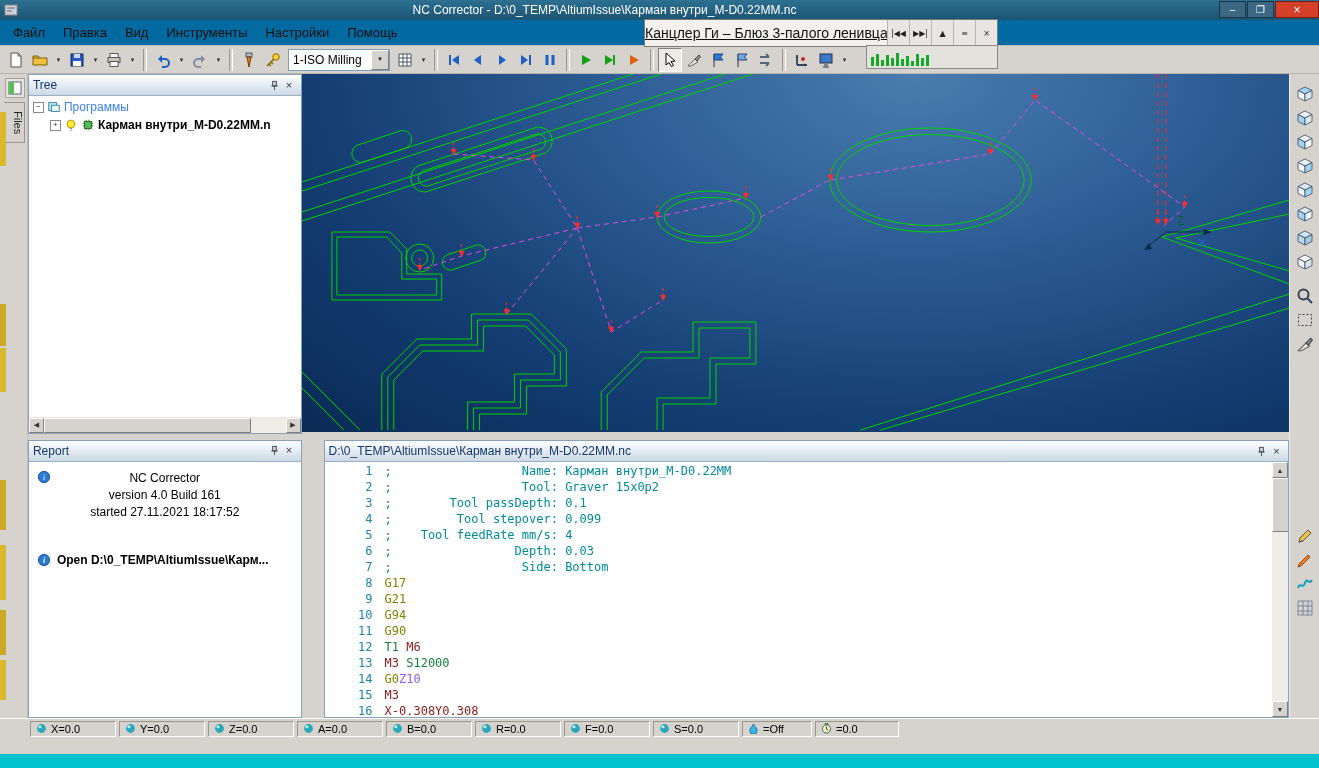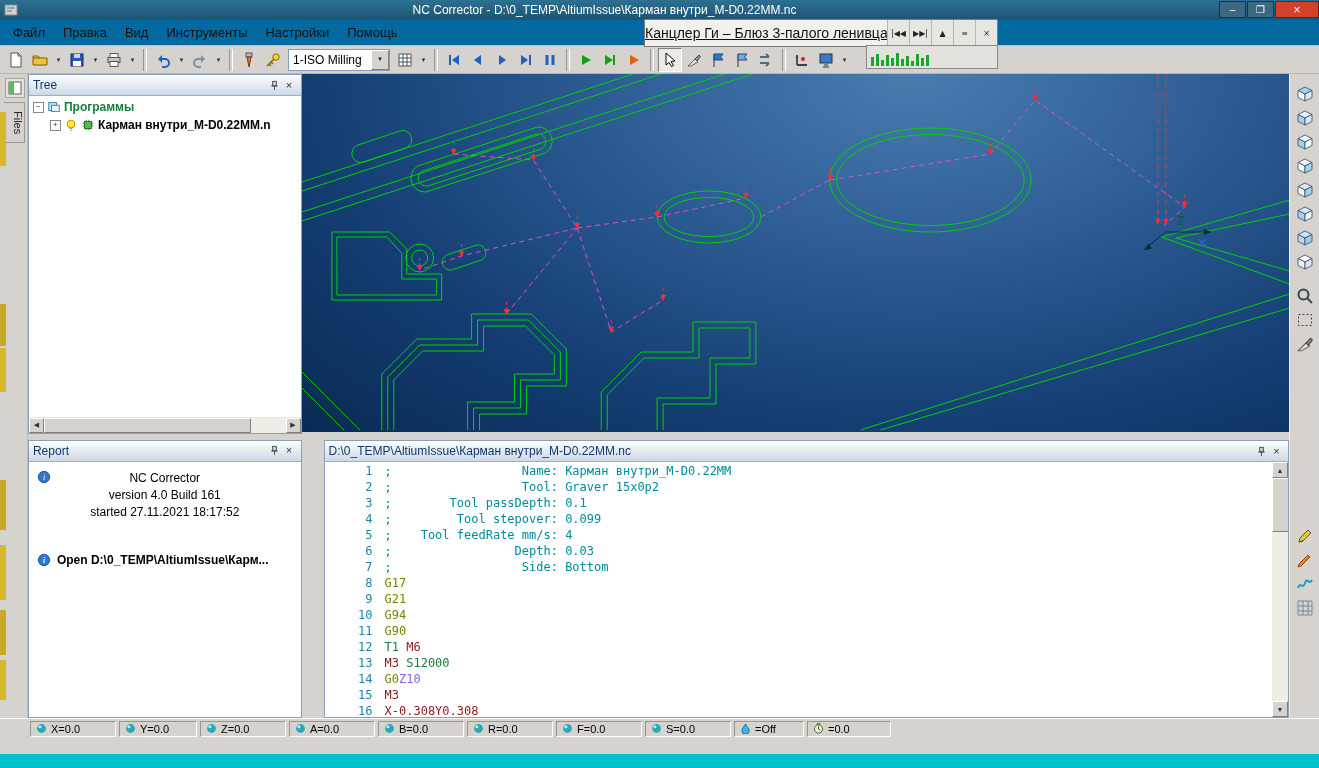--- a/index.html
+++ b/index.html
@@ -55,21 +55,21 @@
   .panel-head{height:20px;background:linear-gradient(#fdfeff,#cdd9e6);border-bottom:1px solid #9ab0c4;display:flex;align-items:center;padding:0 4px;flex:none;}
   .panel-title{font-size:12px;color:#12386a;flex:1;white-space:nowrap;overflow:hidden;}
   .ph-btn{width:15px;height:15px;border:none;background:transparent;color:#334;font-size:11px;line-height:13px;padding:0;display:flex;align-items:center;justify-content:center;}
   .ph-btn svg{width:11px;height:11px;}
 
   .tree-panel{height:360px;}
   .tree-body{flex:1;background:#fff;overflow:hidden;font-size:12px;padding:2px 0 0 4px;}
   .tree-row{height:18px;display:flex;align-items:center;gap:3px;}
   .tree-row .ic svg{width:14px;height:14px;}
   .expander{width:9px;height:9px;border:1px solid #888;background:#fff;font-size:8px;line-height:7px;text-align:center;color:#333;flex:none;}
-  .tree-root-label{color:#15803d;font-weight:bold;}
+  .tree-root-label{color:#3b82f6;font-weight:normal;}
   .tree-child-label{color:#000;font-weight:bold;}
   .indent{width:14px;flex:none;}
 
   .hscroll{height:15px;background:#d6d3ce;display:flex;flex:none;border-top:1px solid #e8e5e0;}
   .hs-btn{width:15px;height:15px;border:1px solid;border-color:#fff #808080 #808080 #fff;background:#d6d3ce;font-size:7px;line-height:12px;text-align:center;color:#333;padding:0;}
   .hs-track{flex:1;background:#efede6;position:relative;}
   .hs-thumb{position:absolute;left:0;top:0;bottom:0;width:205px;border:1px solid;border-color:#fff #808080 #808080 #fff;background:#d6d3ce;}
 
   .panel-gap{height:6px;background:#d6d3ce;flex:none;}
 
@@ -758,21 +758,21 @@
   <div class="statusbar">
       <span class="st-seg" style="width:86px">
         <span class="ic">
           <svg viewBox="0 0 10 10">
             <circle cx="5" cy="5" r="4" fill="#2aa8b8"></circle>
             <circle cx="3.6" cy="3.4" r="1.4" fill="#bfeef4"></circle>
           </svg>
         </span>
         <span class="st-label">X=0.0</span>
       </span>
-      <span class="st-seg" style="width:78px">
+      <span class="st-seg" style="width:86px">
         <span class="ic">
           <svg viewBox="0 0 10 10">
             <circle cx="5" cy="5" r="4" fill="#2aa8b8"></circle>
             <circle cx="3.6" cy="3.4" r="1.4" fill="#bfeef4"></circle>
           </svg>
         </span>
         <span class="st-label">Y=0.0</span>
       </span>
       <span class="st-seg" style="width:86px">
         <span class="ic">

